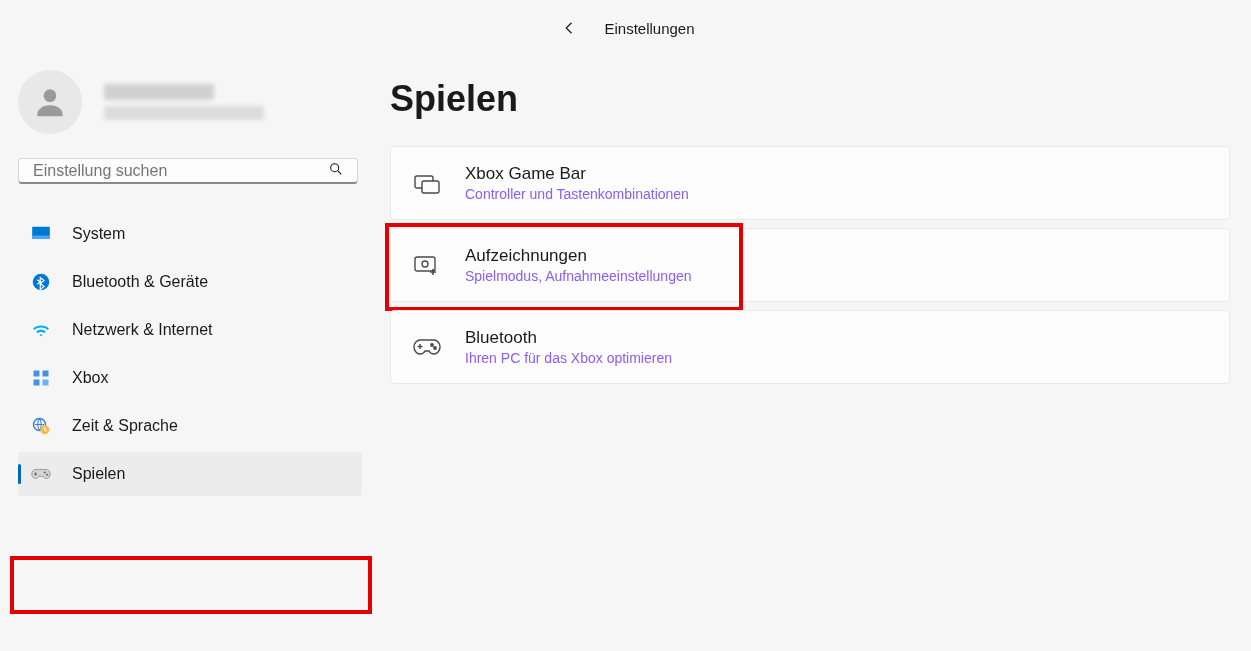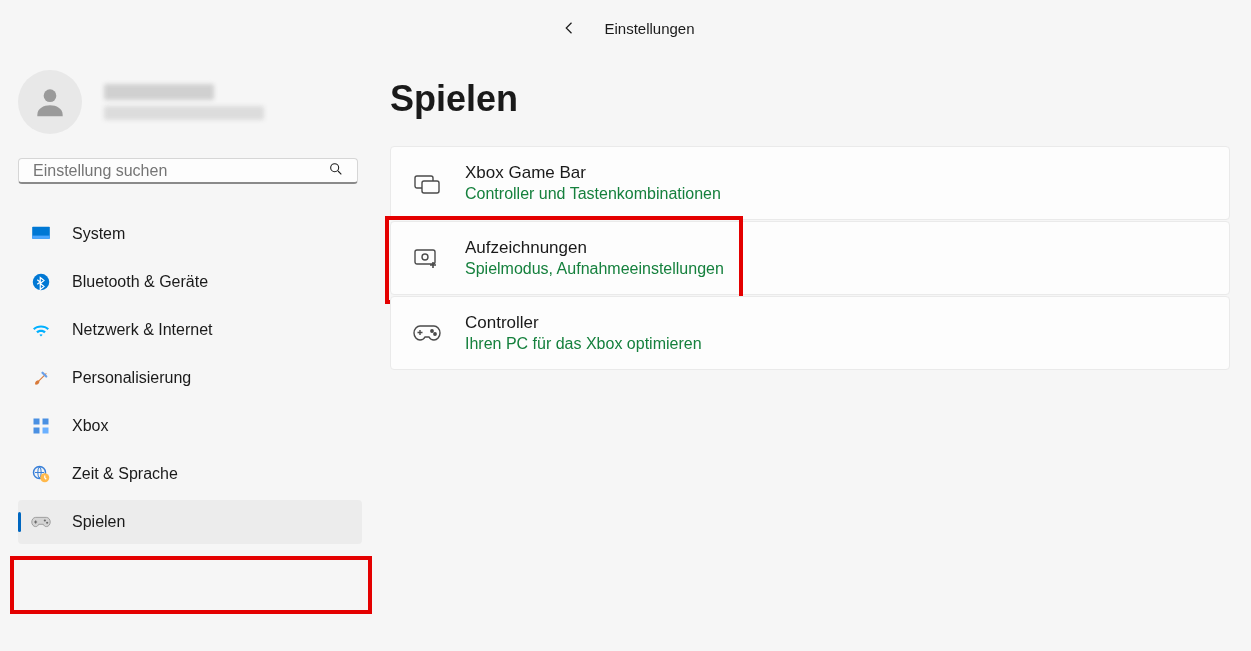--- a/index.html
+++ b/index.html
@@ -76,37 +76,37 @@
     width: 3px; background: #0067c0; border-radius: 2px;
   }
   .nav-item .nav-label { font-size: 16px; }
   .nav-icon { width: 22px; height: 22px; display:flex; align-items:center; justify-content:center; font-size:18px; }
   .nav-highlight { position:absolute; border: 4px solid #e40000; pointer-events: none; }
   .main {
     flex: 1;
     padding: 30px 0 0 10px;
   }
   .page-title { font-size: 36px; font-weight: 600; margin-bottom: 26px; }
-  .cards { display: flex; flex-direction: column; gap: 1px; }
+  .cards { display: flex; flex-direction: column; gap: 8px; }
   .card {
     background: #fdfdfd;
     border: 1px solid #eaeaea;
     border-radius: 4px;
     width: 840px;
     height: 74px;
     display: flex; align-items: center;
     padding: 0 22px;
     gap: 24px;
     cursor: pointer;
     position: relative;
   }
   .card-icon { width: 28px; height: 28px; display:flex;align-items:center;justify-content:center; }
   .card-texts { display:flex; flex-direction:column; gap:2px; }
   .card-title { font-size: 17px; font-weight: 400; }
-  .card-sub { font-size: 16px; color: #15803d; }
+  .card-sub { font-size: 14px; color: #8b5cf6; }
   .card-highlight {
     position: absolute; border: 4px solid #e40000;
     left: -6px; top: -6px; width: 358px; height: 88px;
     pointer-events: none;
   }
 </style>
 </head>
 <body>
 
 <div class="header">
@@ -167,29 +167,20 @@
 
       <div class="nav-item">
         <span class="nav-icon">
           <svg width="20" height="16" viewBox="0 0 24 20" fill="#00b0ff">
               <path d="M12 18l-2-2c1-1 3-1 4 0zM6 12c3-3 9-3 12 0l-2 2c-2-2-6-2-8 0zM2 8c5-5 15-5 20 0l-2 2c-4-4-12-4-16 0z"></path>
             </svg>
         </span>
         <span class="nav-label">Netzwerk &amp; Internet</span>
       </div>
 
-      <div class="nav-item">
-        <span class="nav-icon">
-          <svg width="18" height="18" viewBox="0 0 24 24">
-              <path d="M4 20c0-3 2-5 5-5l9-9c1-1 2 0 1 1l-9 9c0 3-2 5-5 5z" fill="#d87a3a"></path>
-              <path d="M14 5l5 5" stroke="#6aa0e8" stroke-width="3" stroke-linecap="round"></path>
-            </svg>
-        </span>
-        <span class="nav-label">Personalisierung</span>
-      </div>
 
       <div class="nav-item">
         <span class="nav-icon">
           <svg width="18" height="18" viewBox="0 0 24 24">
               <rect x="2" y="2" width="8" height="8" fill="#4a90e2"></rect>
               <rect x="14" y="2" width="8" height="8" fill="#4a90e2"></rect>
               <rect x="2" y="14" width="8" height="8" fill="#4a90e2"></rect>
               <rect x="14" y="14" width="8" height="8" fill="#6ab0ff"></rect>
             </svg>
         </span>
@@ -261,20 +252,20 @@
       <div class="card">
         <span class="card-icon">
           <svg width="28" height="18" viewBox="0 0 28 18" fill="none" stroke="#4a4a4a" stroke-width="1.4">
               <path d="M7 2h14c3 0 6 3 6 7s-3 7-6 7c-2 0-4-1-5-3h-4c-1 2-3 3-5 3-3 0-6-3-6-7s3-7 6-7z"></path>
               <circle cx="19" cy="7" r="1.2" fill="#4a4a4a"></circle>
               <circle cx="22" cy="10" r="1.2" fill="#4a4a4a"></circle>
               <path d="M7 6v5M4.5 8.5h5"></path>
             </svg>
         </span>
         <div class="card-texts">
-          <div class="card-title">Controller</div>
+          <div class="card-title">Bluetooth</div>
           <div class="card-sub">Ihren PC für das Xbox optimieren</div>
         </div>
       </div>
 
     </div>
   </div>
 </div>
 
 </body></html>

